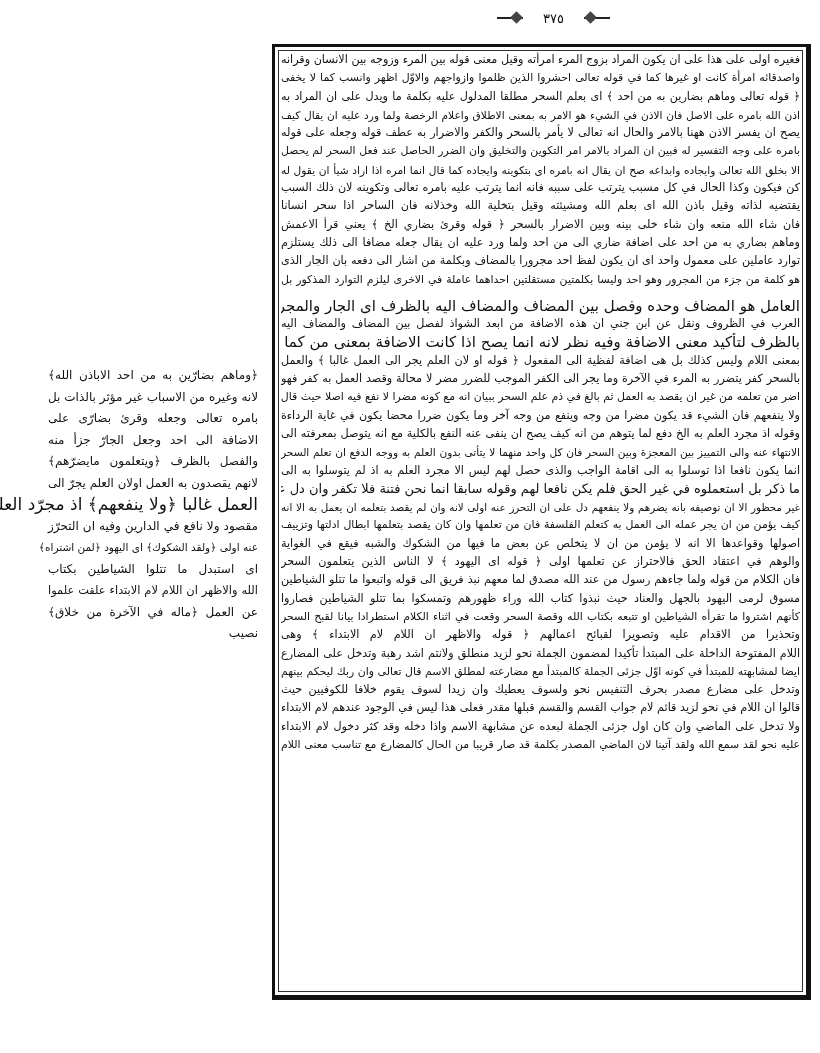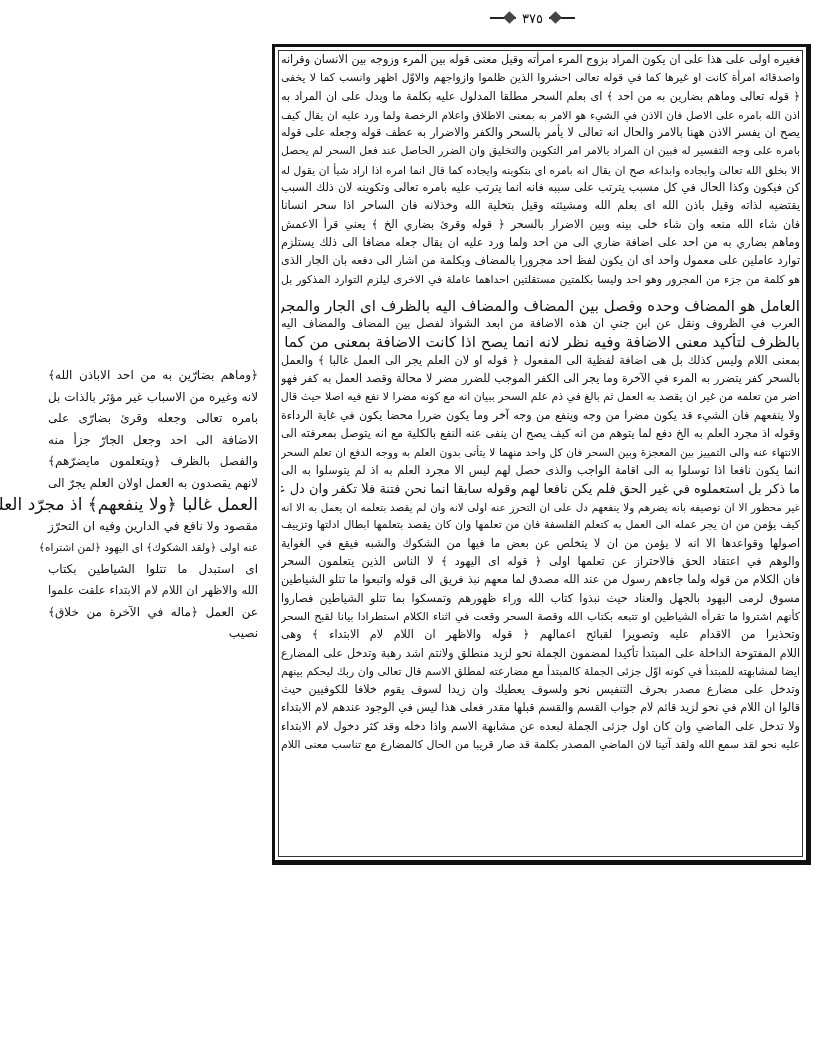--- a/index.html
+++ b/index.html
@@ -1,27 +1,27 @@
 <!DOCTYPE html>
 <html><head>
 <meta charset="utf-8">
 <style>
   html, body { margin: 0; padding: 0; background: #ffffff; }
   body { width: 820px; height: 1053px; position: relative; overflow: hidden;
          font-family: "DejaVu Sans", sans-serif; color: #111; }
   .page-number { position: absolute; left: 490px; top: 8px; width: 120px; height: 20px;
-         display: flex; align-items: center; justify-content: flex-end; gap: 6px;
+         display: flex; align-items: center; justify-content: flex-start; gap: 20px;
          direction: rtl; font-size: 13px; }
   .orn { display: inline-block; width: 26px; height: 10px; position: relative; }
   .orn::before { content: ""; position: absolute; top: 4px; left: 0; right: 0; height: 2px; background: #222; }
   .orn::after { content: ""; position: absolute; top: 0; width: 9px; height: 9px; background: #444;
          transform: rotate(45deg); }
   .orn.left::after { right: 2px; }
   .orn.right::after { left: 2px; }
-  .frame { position: absolute; left: 272px; top: 44px; width: 539px; height: 821px;
+  .frame { position: absolute; left: 272px; top: 44px; width: 539px; height: 956px;
          border: 3px solid #111; border-bottom-width: 5px; border-right-width: 5px; box-sizing: border-box; }
   .inner { position: absolute; left: 3px; top: 3px; right: 3px; bottom: 3px; border: 1px solid #333; }
   .main-text { position: absolute; left: 6px; right: 6px; top: 4px; direction: rtl;
          font-family: "DejaVu Sans", sans-serif; font-size: 11.2px; line-height: 18.3px; }
   .line { white-space: nowrap; overflow: hidden; text-align: justify; text-align-last: justify; height: 18.3px; }
   .margin-text { position: absolute; left: 48px; top: 365px; width: 210px; direction: rtl;
          font-family: "DejaVu Sans", sans-serif; font-size: 12px; line-height: 21.5px; }
   .margin-text .mline { white-space: nowrap; text-align: justify; text-align-last: justify; }
   .margin-text .mline.last { text-align-last: right; }
 </style>

